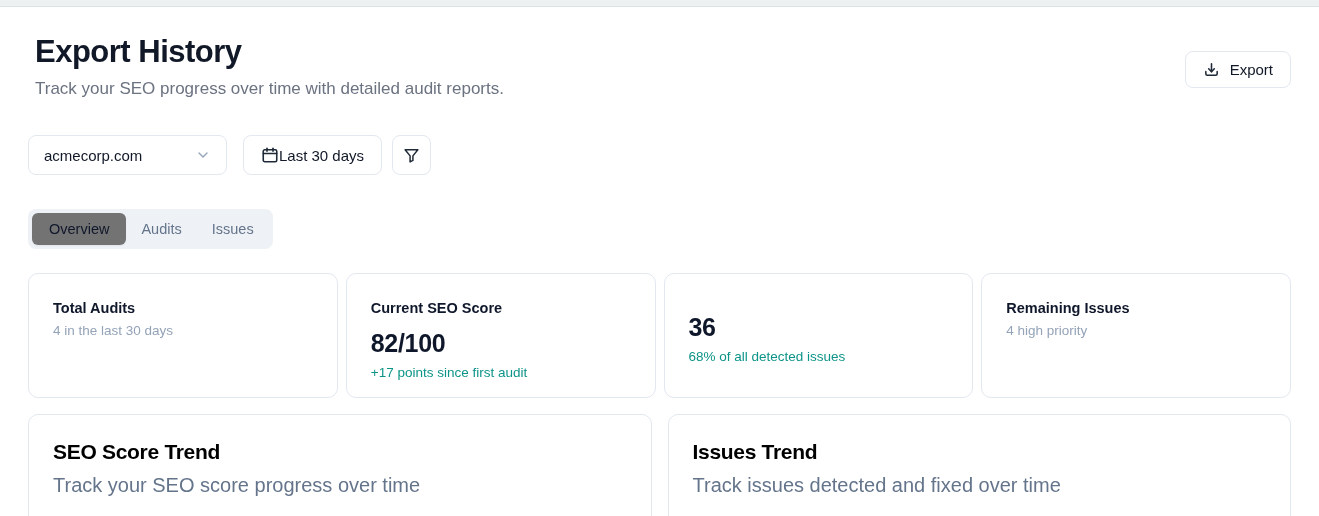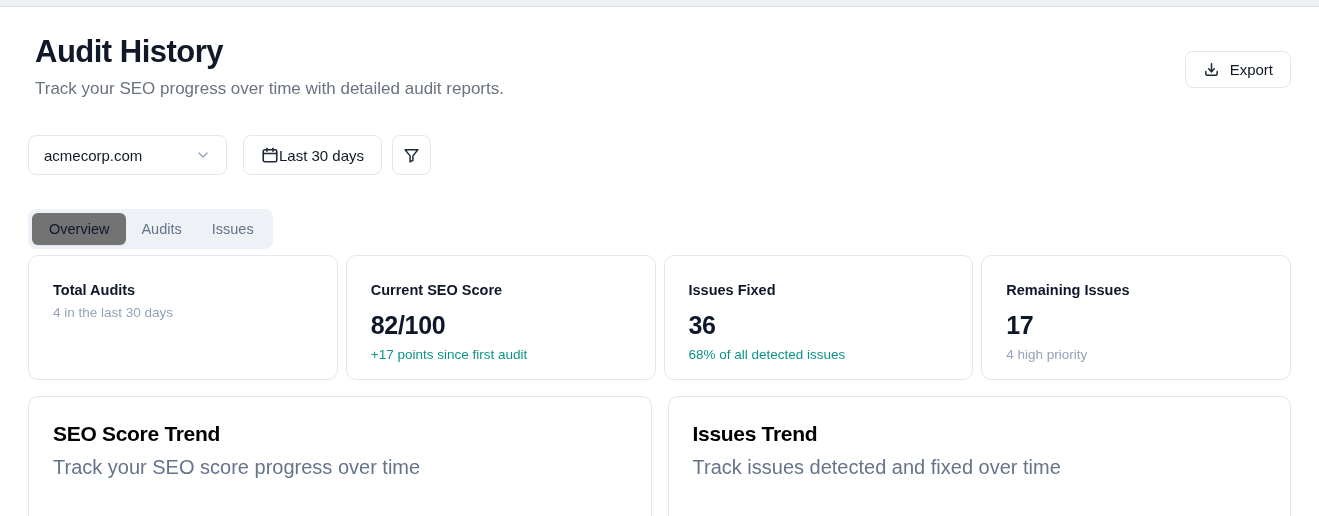--- a/index.html
+++ b/index.html
@@ -34,21 +34,21 @@
   .filter-btn { width: 39px; justify-content: center; margin-left: -6px; color: #1f2937; }
 
   
   .tabs { display: inline-flex; align-items: center; background: #eef2f6; border-radius: 8px;
           padding: 4px; margin-top: 34px; }
   .tab { font-size: 14.5px; color: #64748b; padding: 8px 15px; border-radius: 6px; cursor: pointer; white-space: nowrap; }
   .tab.active { background: #737373; color: #0f172a; font-weight: 500;
                 box-shadow: 0 1px 2px rgba(15,23,42,0.06); padding: 8px 17px; }
 
   
-  .stats-grid { display: grid; grid-template-columns: repeat(4, 1fr); gap: 8px; margin-top: 6px; }
+  .stats-grid { display: grid; grid-template-columns: repeat(4, 1fr); gap: 8px; margin-top: 24px; }
   .card { background: #ffffff; border: 1px solid #e2e8f0; border-radius: 10px; }
   .stat-card { padding: 26px 24px 24px; height: 125px; }
   .stat-label { font-size: 14.5px; font-weight: 600; color: #0f172a; }
   .stat-value { font-size: 25px; font-weight: 700; color: #0f172a; margin-top: 13px; letter-spacing: -0.3px; }
   .stat-sub { font-size: 13.5px; color: #94a3b8; margin-top: 7px; }
   .stat-sub.green { color: #0d9488; }
 
   
   .charts-grid { display: grid; grid-template-columns: repeat(2, 1fr); gap: 16px; margin-top: 16px; }
   .chart-card { padding: 25px 24px; min-height: 220px; }
@@ -58,21 +58,21 @@
 </head>
 <body>
 
 <div class="top-strip"></div>
 
 <div class="container">
 
   
   <div class="header-row">
     <div>
-      <h1 class="page-title">Audit History</h1>
+      <h1 class="page-title">Export History</h1>
       <p class="page-subtitle">Track your SEO progress over time with detailed audit reports.</p>
     </div>
     <div class="actions">
       <button class="btn btn-outline">
         <span class="icon">
           <svg width="17" height="17" viewBox="0 0 24 24" fill="none" stroke="#1f2937" stroke-width="2.2" stroke-linecap="round" stroke-linejoin="round">
             <path d="M4 15v3a2 2 0 0 0 2 2h12a2 2 0 0 0 2-2v-3"></path>
             <polyline points="8 11 12 15 16 11"></polyline>
             <line x1="12" y1="4" x2="12" y2="15"></line>
           </svg>
@@ -124,27 +124,25 @@
     <div class="card stat-card">
       <div class="stat-label">Total Audits</div>
       <div class="stat-sub">4 in the last 30 days</div>
     </div>
     <div class="card stat-card">
       <div class="stat-label">Current SEO Score</div>
       <div class="stat-value">82/100</div>
       <div class="stat-sub green">+17 points since first audit</div>
     </div>
     <div class="card stat-card">
-      <div class="stat-label">Issues Fixed</div>
       <div class="stat-value">36</div>
       <div class="stat-sub green">68% of all detected issues</div>
     </div>
     <div class="card stat-card">
       <div class="stat-label">Remaining Issues</div>
-      <div class="stat-value">17</div>
       <div class="stat-sub">4 high priority</div>
     </div>
   </div>
 
   
   <div class="charts-grid">
     <div class="card chart-card">
       <div class="chart-title">SEO Score Trend</div>
       <div class="chart-subtitle">Track your SEO score progress over time</div>
     </div>

